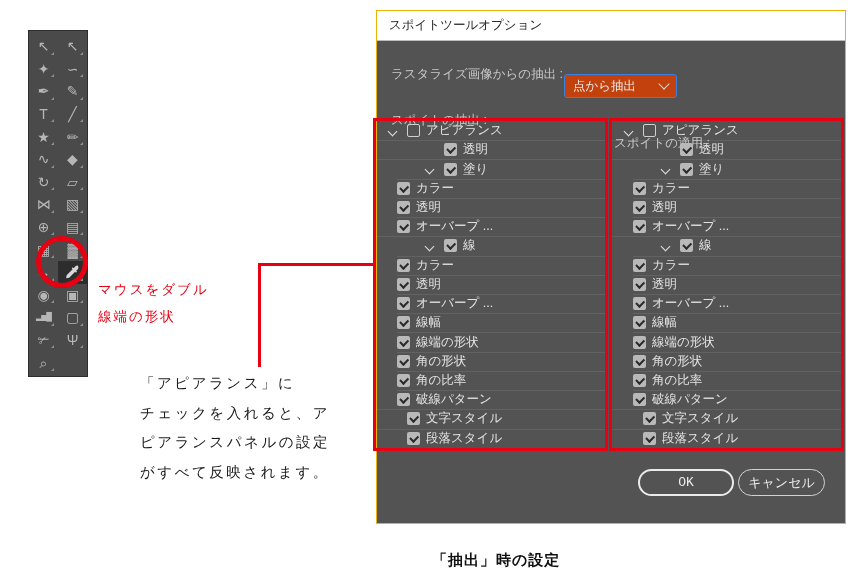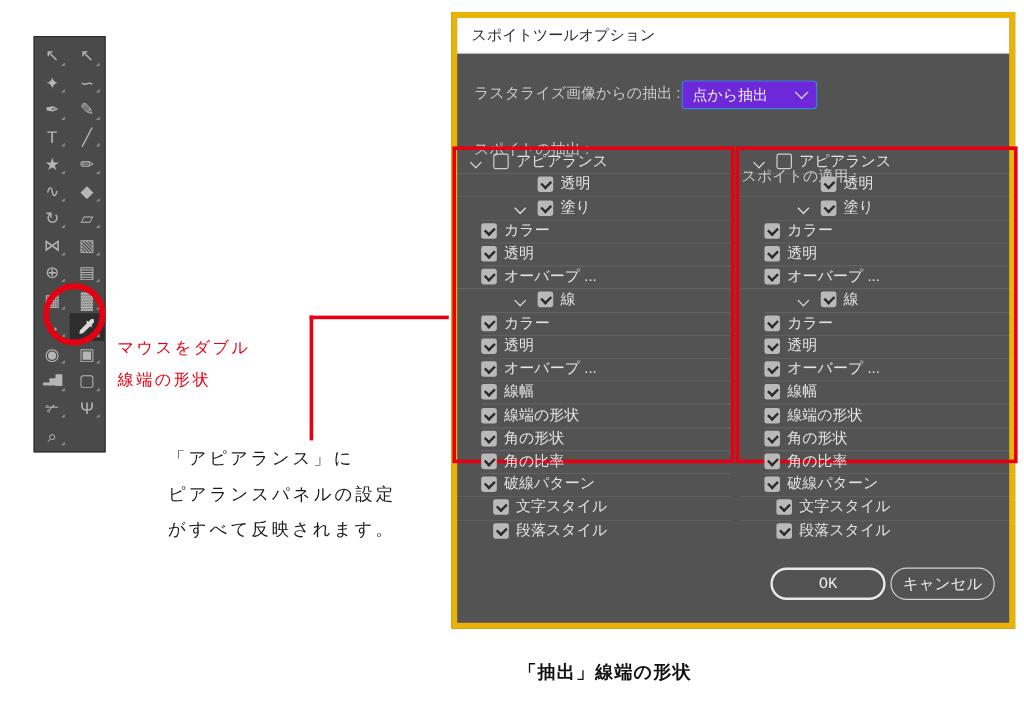--- a/index.html
+++ b/index.html
@@ -23,36 +23,36 @@
   .red-line{position:absolute;background:#e60012;}
   #lead-h{left:258px;top:263px;width:116px;height:3px;}
   #lead-v{left:258px;top:263px;width:3px;height:104px;}
   #dblclick-note{position:absolute;left:98px;top:276px;color:#e60012;font-weight:normal;
                  font-size:13.5px;line-height:27px;letter-spacing:2px;}
   #appearance-note{position:absolute;left:140px;top:369px;color:#1a1a1a;
                    font-size:14.5px;line-height:29.5px;letter-spacing:2.5px;}
 
   
   #dialog{position:absolute;left:376px;top:10px;width:470px;height:514px;box-sizing:border-box;
-          border:5px solid #eab308;background:#535353;}
+          border:1px solid #eab308;background:#535353;}
   #dialog-titlebar{height:30px;background:#ffffff;border-bottom:1px solid #bdbdbd;display:flex;align-items:center;
                    padding-left:12px;font-size:12.5px;color:#2b2b2b;box-sizing:border-box;}
   .dlg-label{position:absolute;color:#c9c9c9;font-size:12.5px;}
   #raster-label{left:14px;top:55px;}
   #extract-label{left:14px;top:101px;}
   #apply-label{left:237px;top:76px;margin-top:48px;}
-  #raster-select{position:absolute;left:187px;top:52px;width:113px;height:24px;box-sizing:border-box;
-                 background:#6d28d9;border:1.5px solid #3b7fe0;border-radius:3px;display:flex;
+  #raster-select{position:absolute;left:187px;top:63px;width:113px;height:24px;box-sizing:border-box;
+                 background:#c2410c;border:1.5px solid #3b7fe0;border-radius:3px;display:flex;
                  align-items:center;padding:0 8px;color:#ececec;font-size:12.5px;cursor:pointer;}
   #raster-select .chevron{margin-left:auto;}
   .chevron{width:7px;height:7px;border-left:1.6px solid #d6d6d6;border-bottom:1.6px solid #d6d6d6;
            transform:rotate(-45deg);display:inline-block;margin-top:-4px;}
 
   
-  .tree-panel{position:absolute;top:107px;width:235px;height:264px;box-sizing:border-box;
+  .tree-panel{position:absolute;top:107px;width:235px;height:333px;box-sizing:border-box;
               border:3px solid #e60012;}
   #extract-tree{left:-4px;}
   #apply-tree{left:232px;}
   .trow{position:relative;height:19.23px;display:flex;align-items:center;box-sizing:border-box;}
   .trow:not(:first-child){box-shadow:inset 0 1px 0 rgba(255,255,255,0.09);}
   .trow.lv0{padding-left:31px;}
   .trow.lv1{padding-left:68px;}
   .trow.lv2{margin-left:21px;}
   .chev{position:absolute;top:7px;width:6px;height:6px;border-left:1.6px solid #e2e2e2;
         border-bottom:1.6px solid #e2e2e2;transform:rotate(-45deg);cursor:pointer;}
@@ -120,20 +120,21 @@
   <div id="lead-h" class="red-line"></div>
   <div id="lead-v" class="red-line"></div>
 
   <div id="dblclick-note">
     <div>マウスをダブル</div>
     <div>線端の形状</div>
   </div>
 
   <div id="appearance-note">
     <div>「アピアランス」に</div>
+    <div>チェックを入れると、ア</div>
     <div>ピアランスパネルの設定</div>
     <div>がすべて反映されます。</div>
   </div>
 
   <div id="dialog">
     <div id="dialog-titlebar">
       <span>スポイトツールオプション</span>
     </div>
 
     <span id="raster-label" class="dlg-label">ラスタライズ画像からの抽出 :</span>
@@ -289,14 +290,14 @@
         <div class="trow lv0">
           <span class="cb on"></span>
           <span class="tlbl">段落スタイル</span>
         </div>
       </div>
 
     <div id="ok-button" class="dlg-btn">OK</div>
     <div id="cancel-button" class="dlg-btn">キャンセル</div>
   </div>
 
-  <span id="caption-extract" class="caption">「抽出」線端の形状</span>
+  <span id="caption-extract" class="caption">「抽出」時の設定</span>
 </div>
 
 </body></html>

